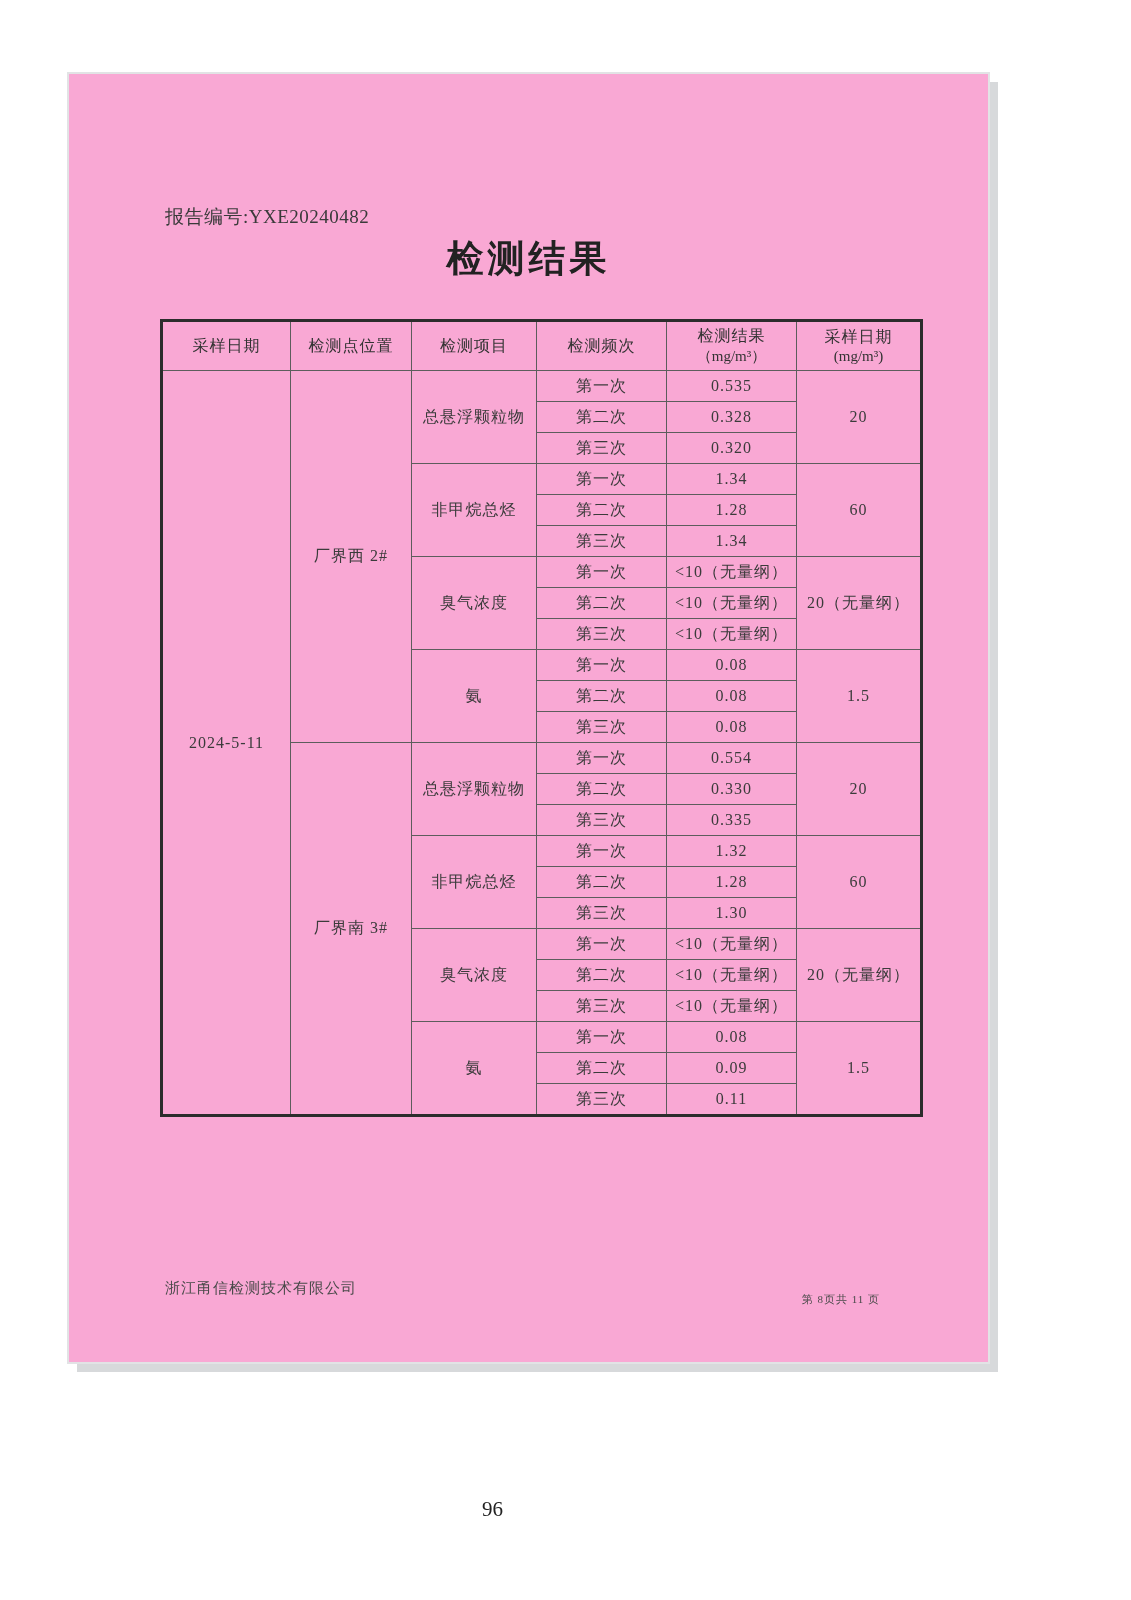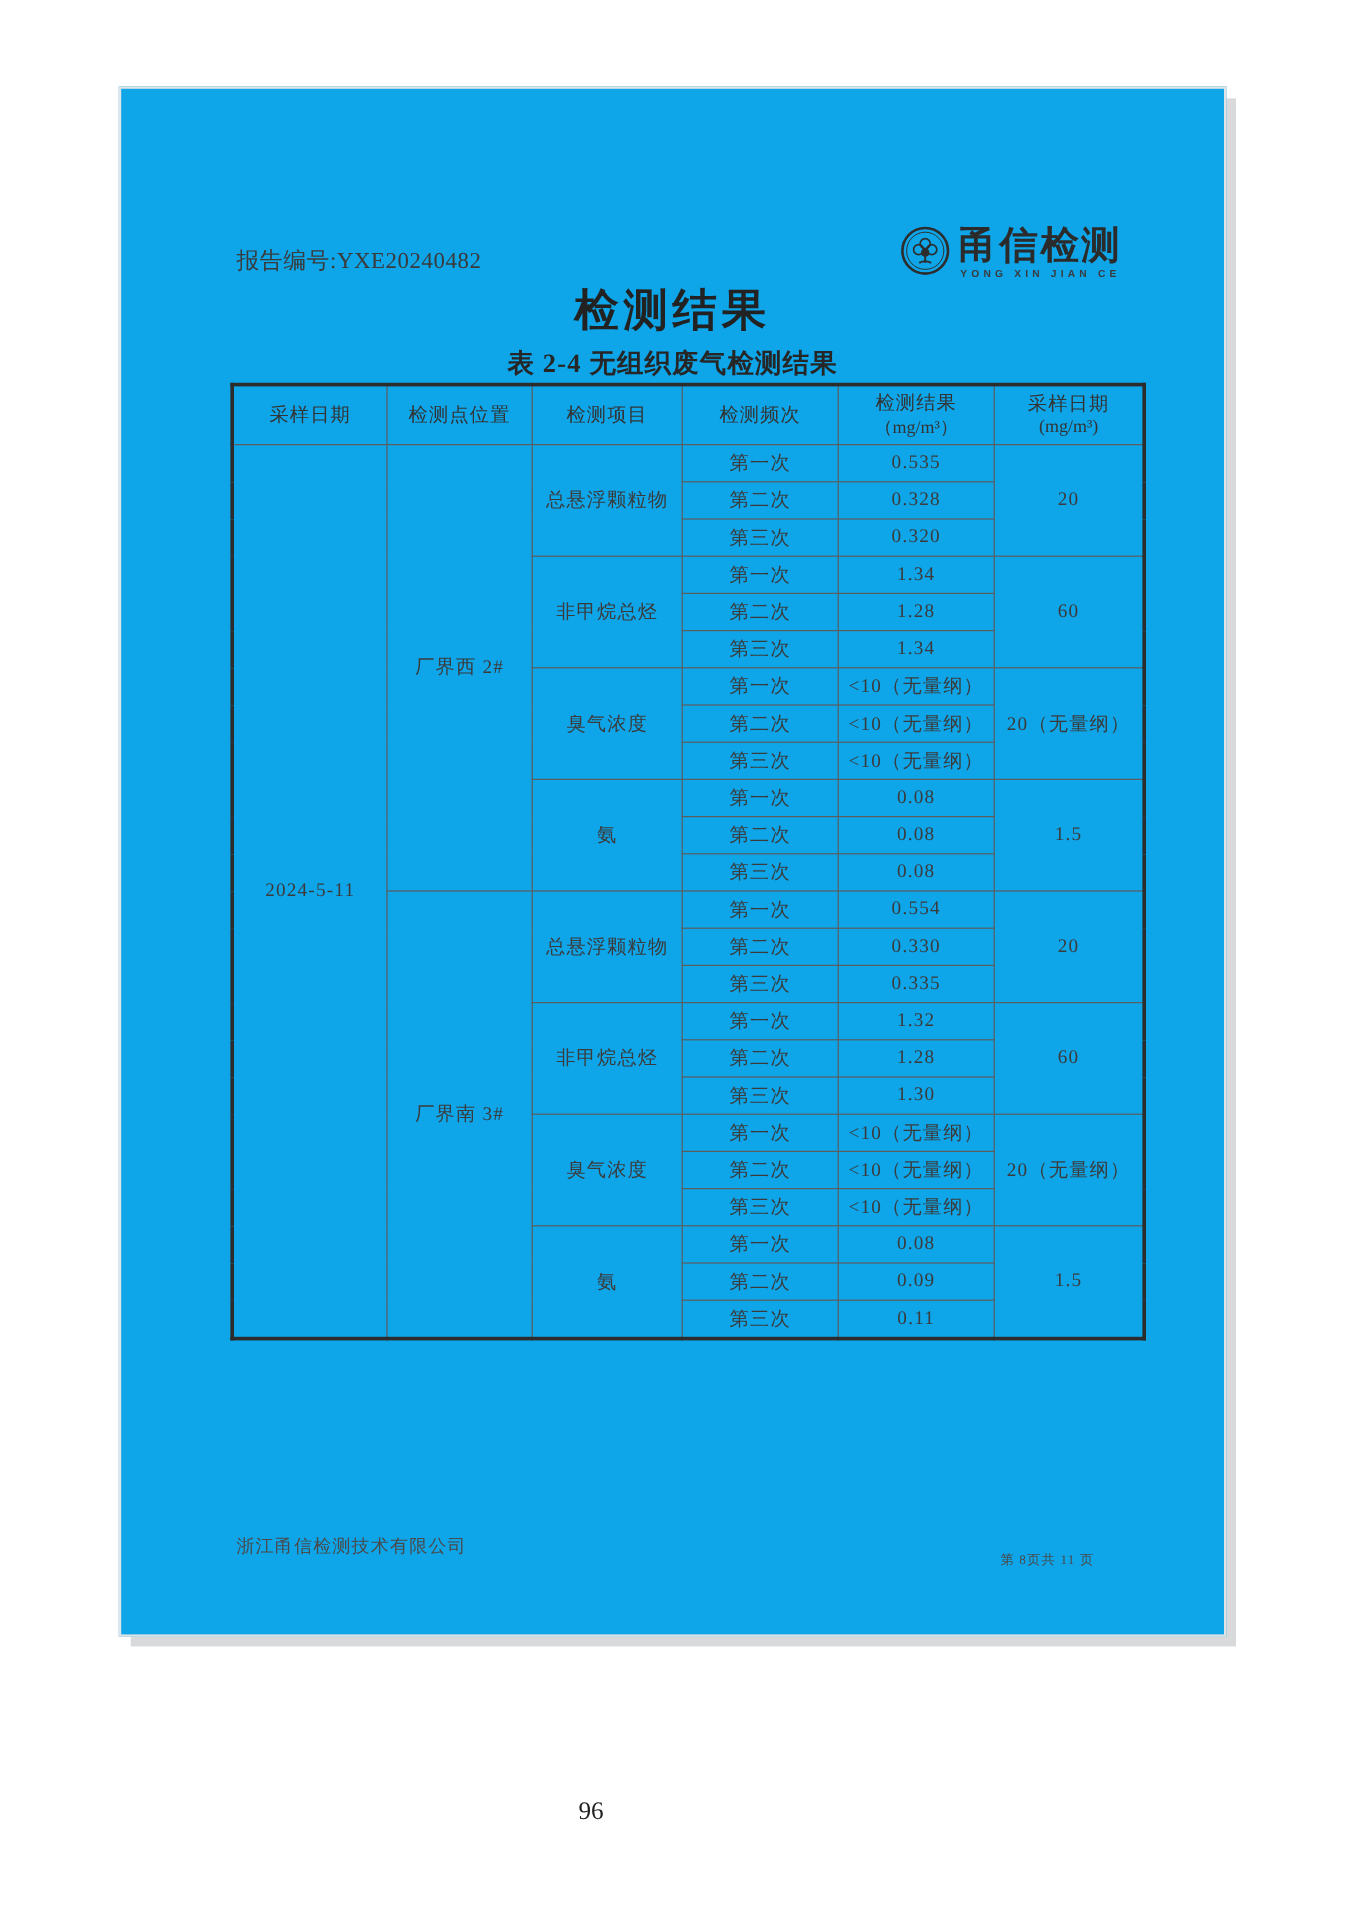--- a/index.html
+++ b/index.html
@@ -8,25 +8,24 @@
     background:#ffffff;
     font-family:"Liberation Serif","DejaVu Serif",serif;
     color:#2f2f2f;
     position:relative;
     overflow:hidden;
   }
   .sheet{
     position:absolute;
     left:67px;top:72px;
     width:923px;height:1292px;
-    background:#0ea5e9;
+    background:#f9a8d4;
     border:2px solid #e2e3e5;
     box-shadow:9px 9px 0 -1px #d7d9db;
     box-sizing:border-box;
-    margin-left:32px;
   }
   .report-no{
     position:absolute;left:96px;top:130px;
     font-size:19px;color:#3a3a3a;letter-spacing:0.5px;
   }
   .logo{
     position:absolute;left:649px;top:114px;
     display:flex;align-items:flex-start;gap:7px;
   }
   .logo-emblem{width:42px;height:42px;}
@@ -83,38 +82,22 @@
     text-align:center;font-size:21px;color:#222;
   }
 </style>
 </head>
 <body>
 
 <div class="sheet">
 
   <div class="report-no">报告编号:YXE20240482</div>
 
-  <div class="logo">
-    <svg class="logo-emblem" viewBox="0 0 42 42">
-      <circle cx="21" cy="21" r="19" fill="none" stroke="#2d2d2d" stroke-width="2.2"></circle>
-      <circle cx="21" cy="21" r="15.5" fill="none" stroke="#2d2d2d" stroke-width="0.8"></circle>
-      <circle cx="21" cy="15" r="4.2" fill="none" stroke="#2d2d2d" stroke-width="1.4"></circle>
-      <circle cx="15.5" cy="20" r="4.2" fill="none" stroke="#2d2d2d" stroke-width="1.4"></circle>
-      <circle cx="26.5" cy="20" r="4.2" fill="none" stroke="#2d2d2d" stroke-width="1.4"></circle>
-      <circle cx="21" cy="22.5" r="3.4" fill="#2d2d2d"></circle>
-      <path d="M21 24 L21 31 M16 31 Q21 28.5 26 31" fill="none" stroke="#2d2d2d" stroke-width="1.6"></path>
-    </svg>
-    <div class="logo-text">
-      <div class="logo-cn">甬信检测</div>
-      <div class="logo-en">YONG XIN JIAN CE</div>
-    </div>
-  </div>
 
   <div class="doc-title">检测结果</div>
-  <div class="doc-subtitle">表 2-4 无组织废气检测结果</div>
 
   <table class="results">
     <colgroup>
         <col style="width: 129px;">
         <col style="width: 121px;">
         <col style="width: 125px;">
         <col style="width: 130px;">
         <col style="width: 130px;">
         <col style="width: 125px;">
       </colgroup>

